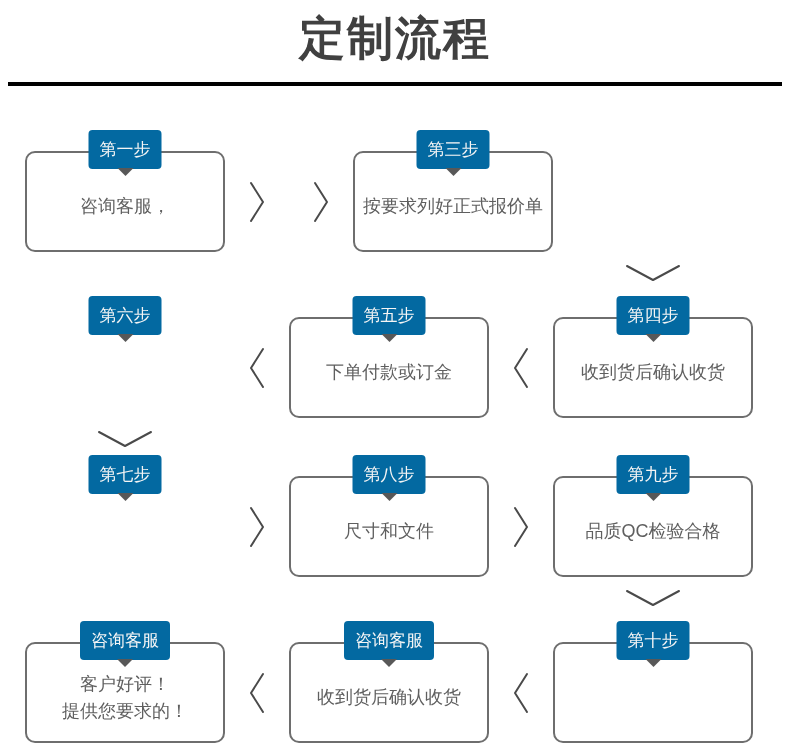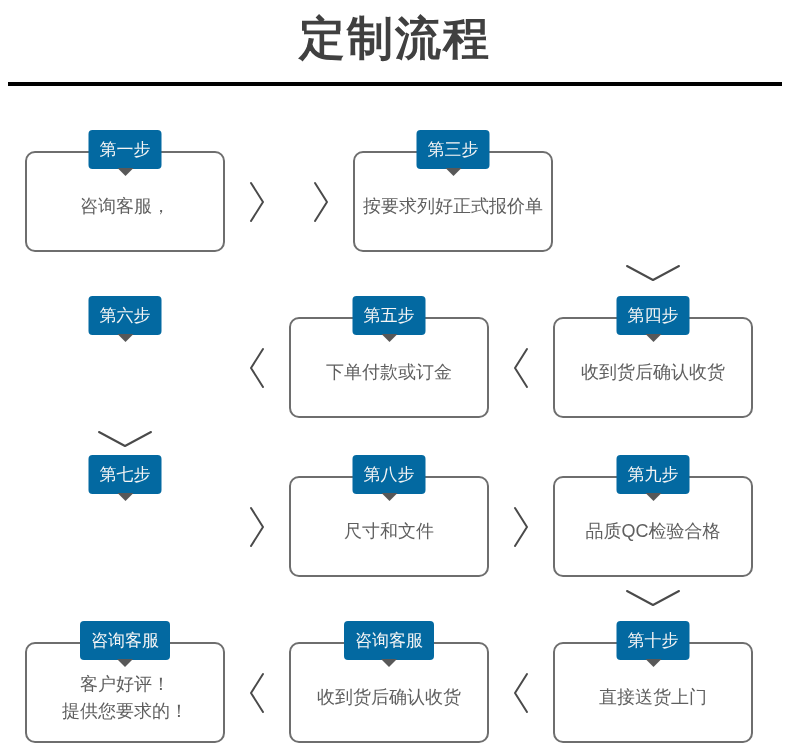--- a/index.html
+++ b/index.html
@@ -213,19 +213,18 @@
         </div>
       </div>
       <div class="harrow">
         <svg width="16" height="42" viewBox="0 0 16 42">
             <polyline class="arrow-stroke" points="14,2 2,21 14,40"></polyline>
           </svg>
       </div>
       <div class="step">
         <div class="tab">第十步</div>
         <div class="box">
-          <div>直接送货上门</div>
         </div>
       </div>
     </div>
 
   </div>
 </div>
 
 </body></html>

